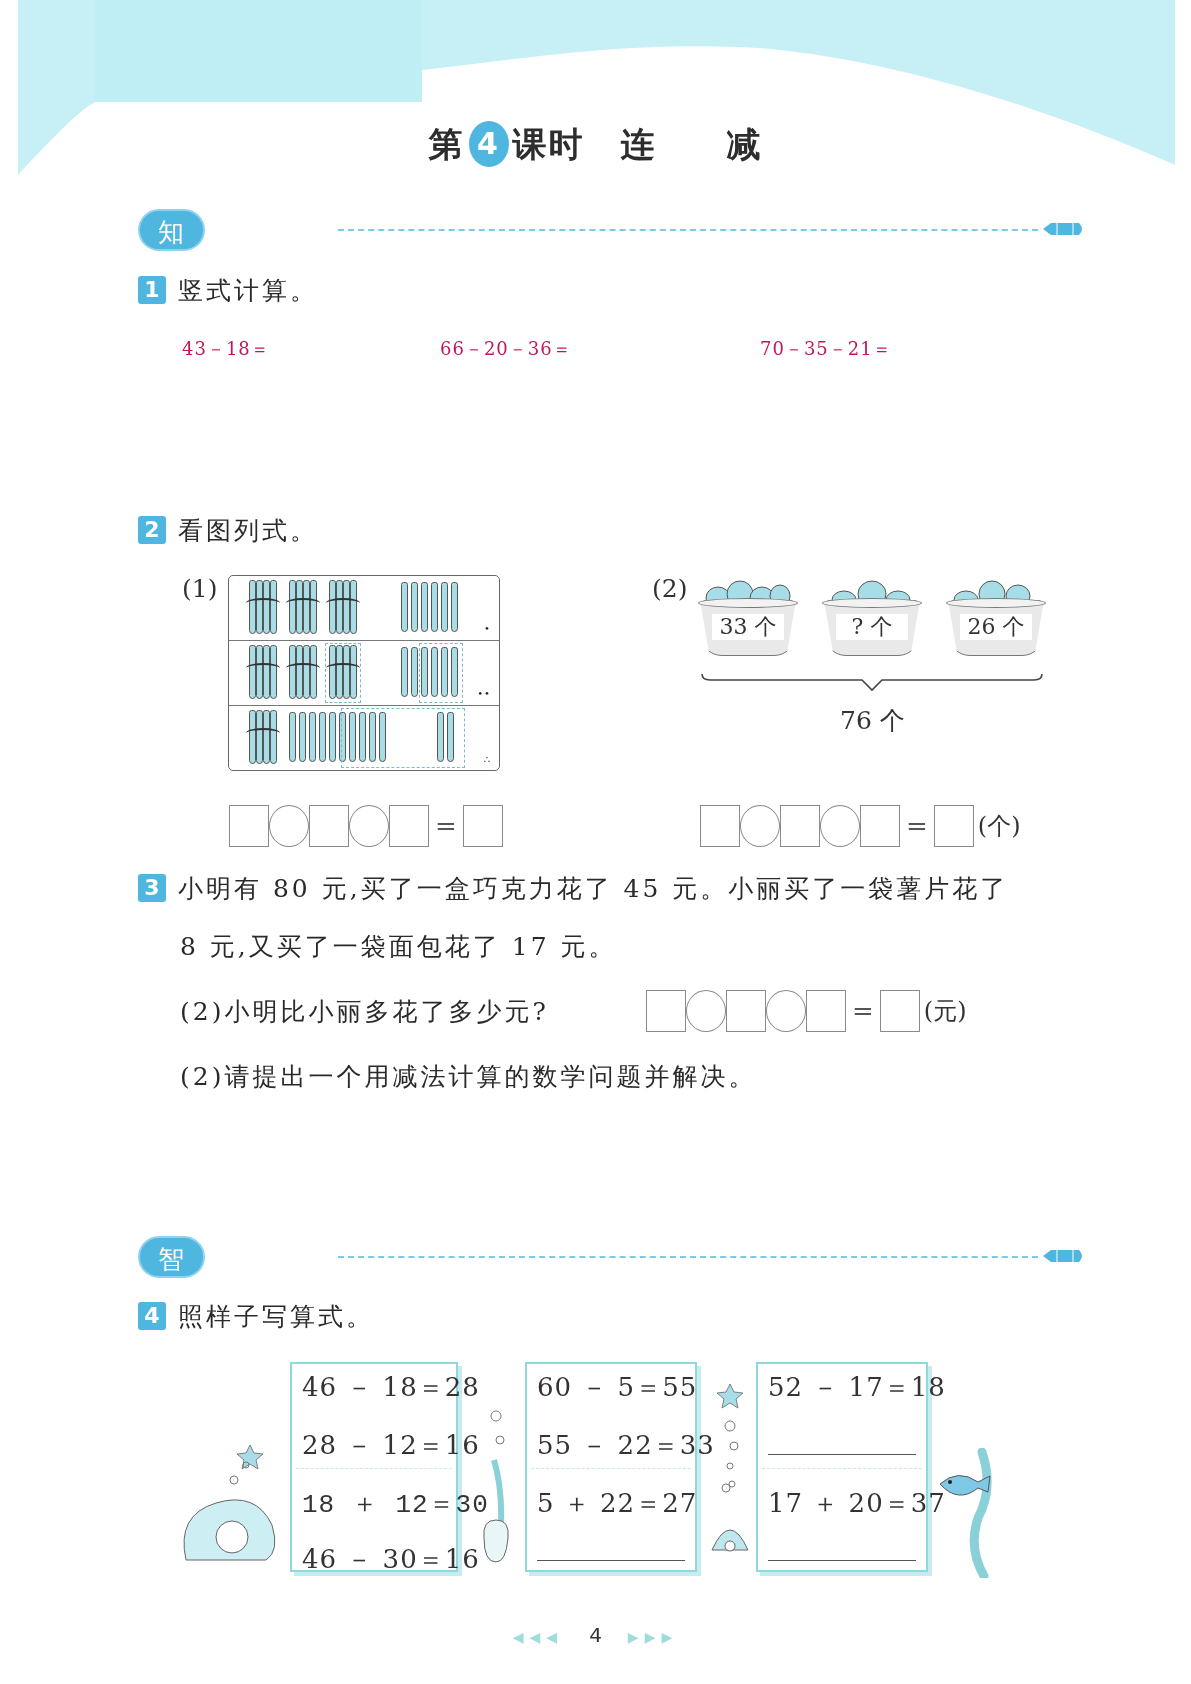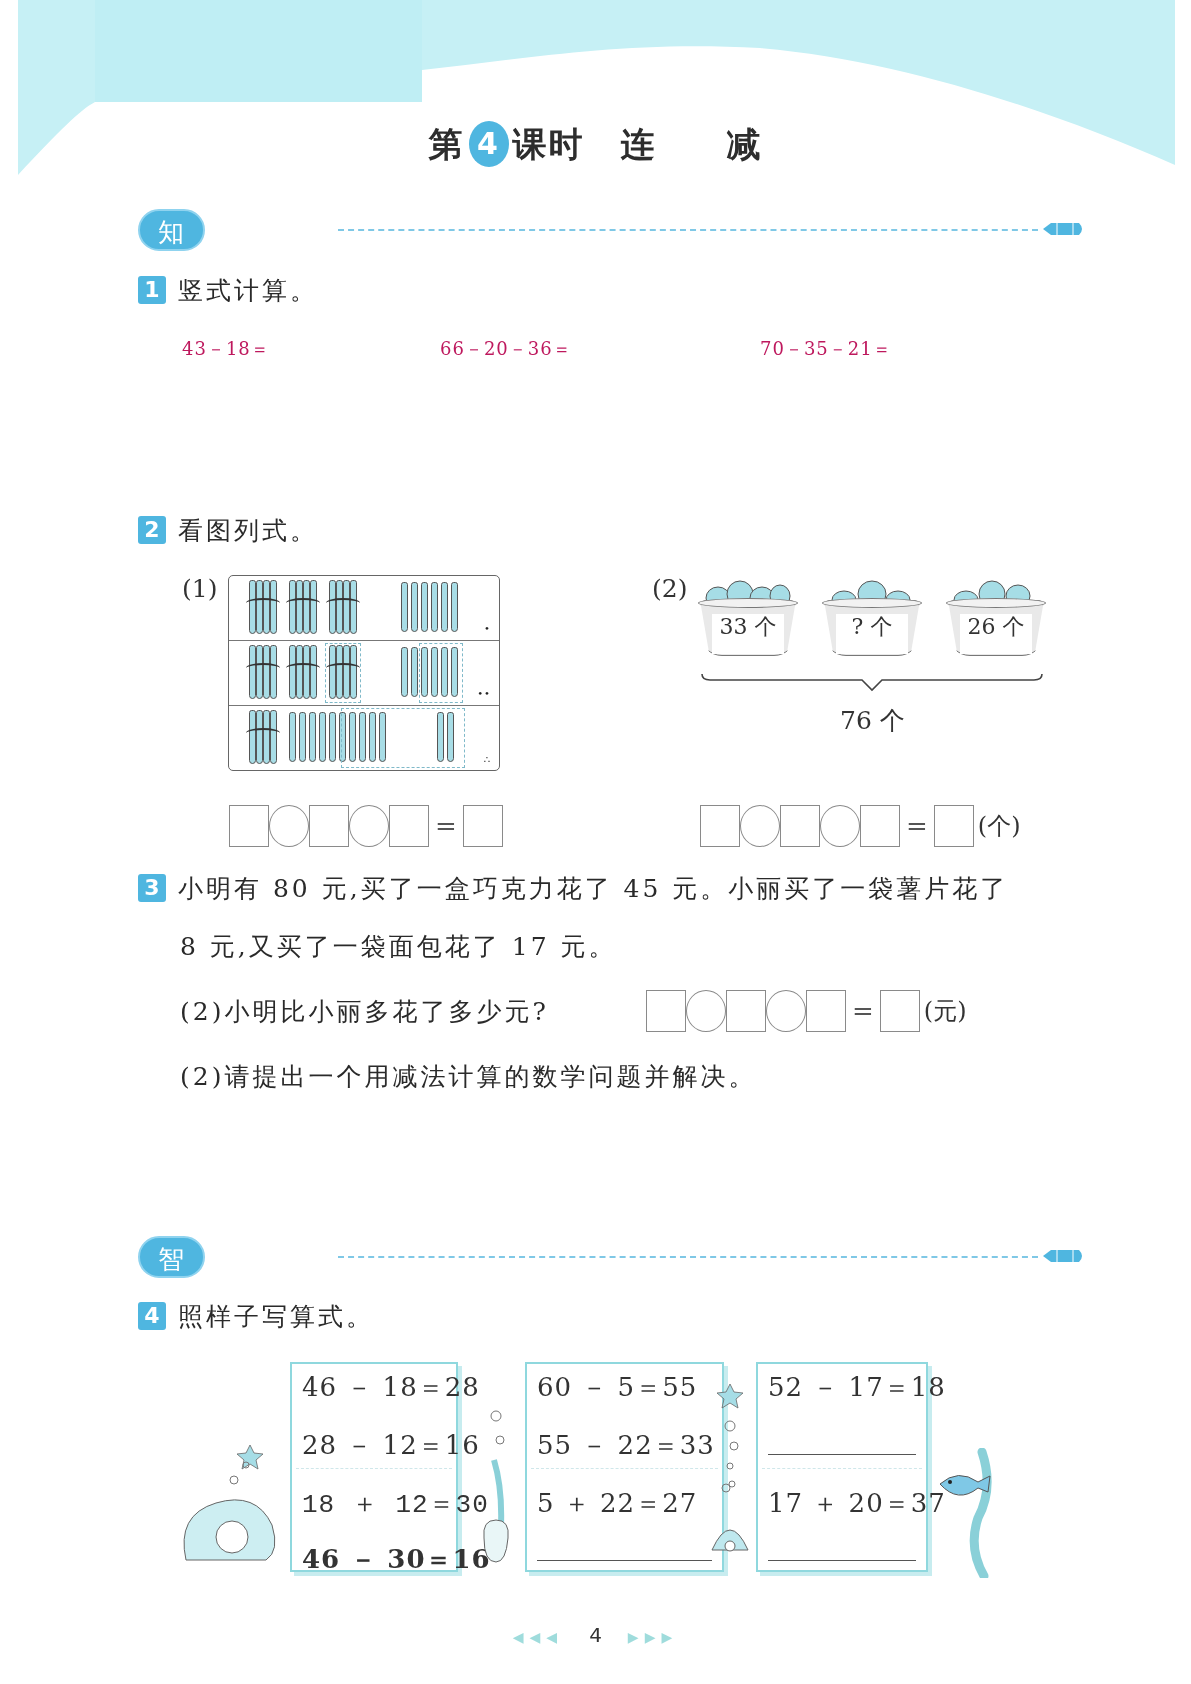--- a/index.html
+++ b/index.html
@@ -69,21 +69,21 @@
   
   .basket { position: absolute; width: 96px; height: 80px; }
   .basket .fruit { position: absolute; left: 4px; top: 0; width: 88px; height: 30px; }
   .basket .body {
     position: absolute; left: 0; top: 22px; width: 96px; height: 56px;
     background: #e9e9e9; border: 1.5px solid #777; border-radius: 6px 6px 22px 22px;
     clip-path: polygon(0 0, 100% 0, 90% 100%, 10% 100%);
   }
   .basket .rim { position: absolute; left: -2px; top: 20px; width: 100px; height: 10px; border: 1.5px solid #777; border-radius: 50%; background: #f2f2f2; }
   .basket .tag {
-    position: absolute; left: 12px; top: 36px; width: 72px; height: 40px; background: #fff;
+    position: absolute; left: 12px; top: 36px; width: 72px; height: 26px; background: #fff;
     font-size: 22px; line-height: 26px; text-align: center; color: #333;
   }
   .brace { position: absolute; left: 700px; top: 672px; width: 344px; height: 20px; }
 
   
   .card { position: absolute; top: 1362px; height: 210px; background: #fff; border: 2px solid #8fd8de; box-shadow: 4px 4px 0 #c7ecef; }
   .card .line { position: absolute; left: 10px; font-size: 26px; color: #333; letter-spacing: 1px; white-space: nowrap; }
   .card .divider { position: absolute; left: 4px; right: 4px; top: 104px; border-top: 1.5px dashed #cfe7ea; }
   .card .blank { position: absolute; left: 10px; right: 10px; border-top: 1.5px solid #555; }
 
@@ -313,24 +313,24 @@
 
 <div class="q" style="top:1300px;">
   <span class="badge">4</span><span>照样子写算式。</span>
 </div>
 
 <div class="card" style="left:290px; width:168px;">
   <div class="line" style="top:6px;">46 － 18＝28</div>
   <div class="line" style="top:64px;">28 － 12＝16</div>
   <div class="divider"></div>
   <div class="line" style="top:122px;font-family:Liberation Mono, monospace;">18 ＋ 12＝30</div>
-  <div class="line" style="top:178px;font-weight:bold;">46 － 30＝16</div>
-</div>
-
-<div class="card" style="left:525px; width:199px;text-align:right;">
+  <div class="line" style="top:178px;">46 － 30＝16</div>
+</div>
+
+<div class="card" style="left:525px; width:172px;text-align:right;">
   <div class="line" style="top:6px;">60 － 5＝55</div>
   <div class="line" style="top:64px;">55 － 22＝33</div>
   <div class="divider"></div>
   <div class="line" style="top:122px;">5 ＋ 22＝27</div>
   <div class="blank" style="top:196px;"></div>
 </div>
 
 <div class="card" style="left:756px; width:172px;">
   <div class="line" style="top:6px;">52 － 17＝18</div>
   <div class="blank" style="top:90px;"></div>

